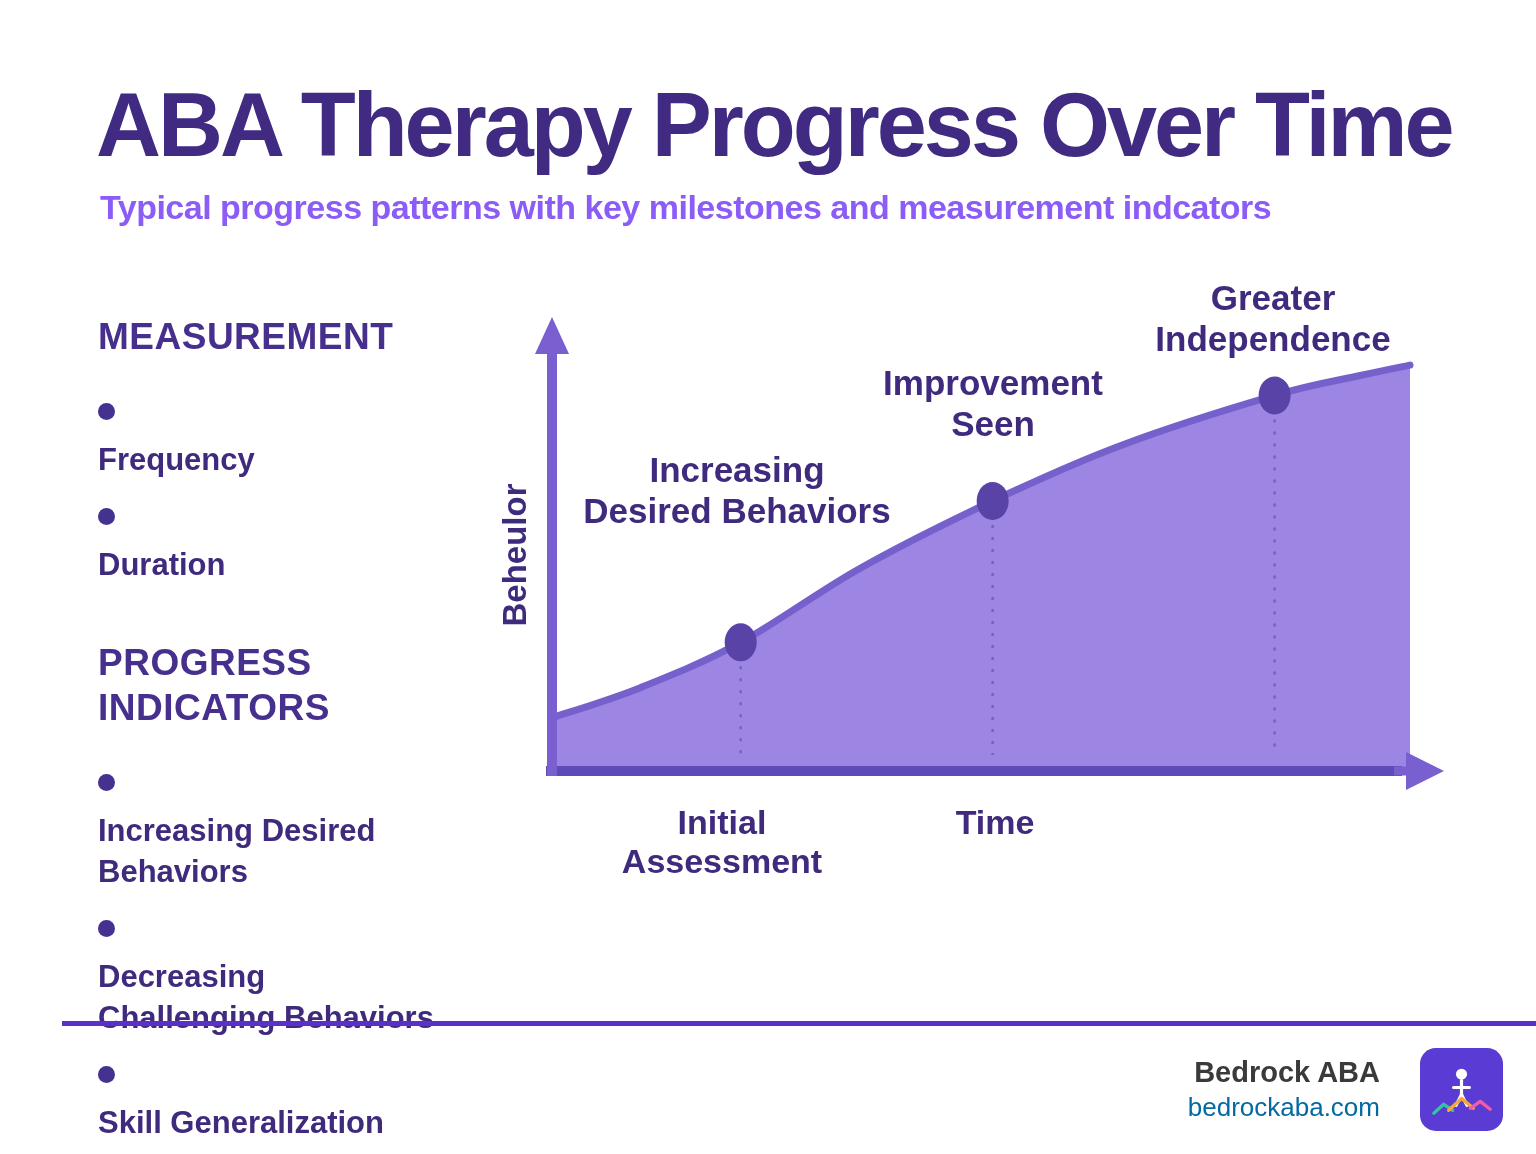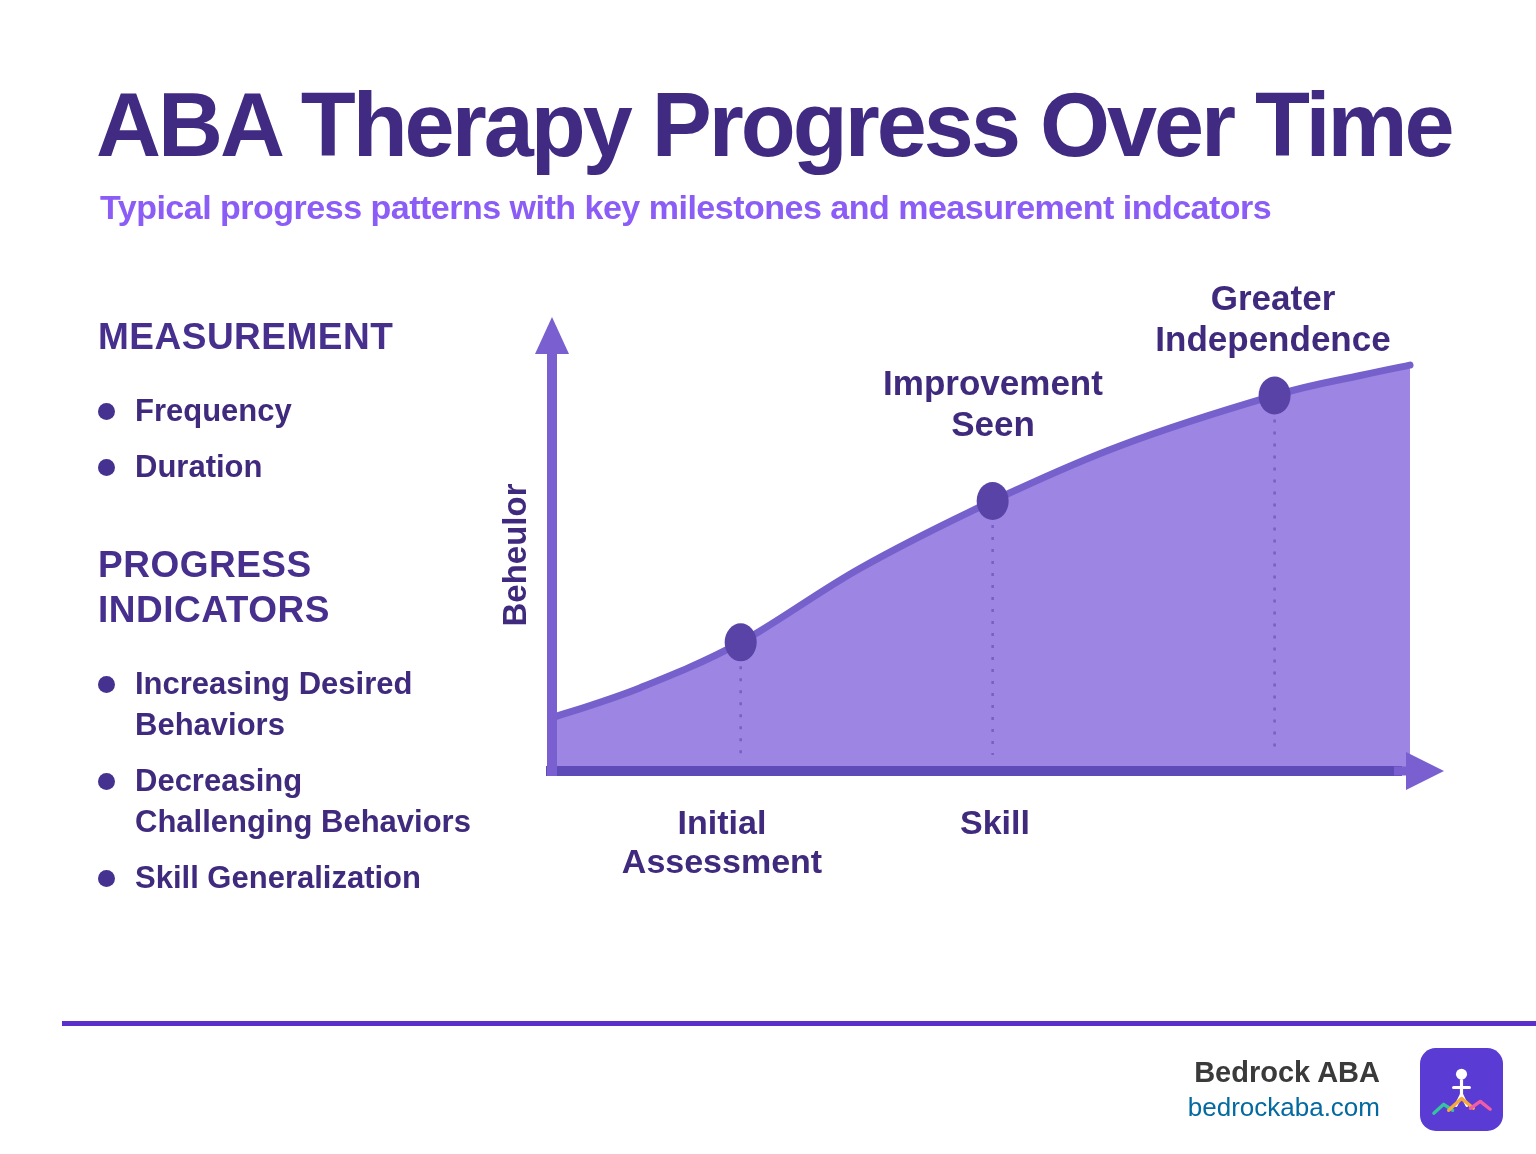--- a/index.html
+++ b/index.html
@@ -18,21 +18,21 @@
     font-size:34px;font-weight:700;letter-spacing:-0.5px;
     color:#8b5cf6;white-space:nowrap;
   }
   
   .side{position:absolute;left:98px;top:314px;width:480px;color:#3f2a7d;}
   .side h2{
     font-size:37px;font-weight:800;letter-spacing:0.5px;color:#472f8e;
     margin:0 0 32px 0;white-space:pre-line;line-height:1.22;
   }
   .side ul{list-style:none;margin:0 0 54px 0;padding:0;}
-  .side li{display:flex;gap:20px;margin-bottom:15px;font-size:31px;font-weight:700;line-height:1.32;}
+  .side li{display:flex;gap:20px;margin-bottom:15px;font-size:31px;font-weight:700;line-height:1.32;flex-direction:column;}
   .bullet{flex:0 0 17px;width:17px;height:17px;border-radius:50%;background:#45318f;margin-top:12px;}
   .li-text{white-space:pre-line;}
   
   #chart-svg{position:absolute;left:0;top:0;}
   .ms{
     position:absolute;color:#3f2a7d;font-weight:700;font-size:35px;
     line-height:1.17;text-align:center;white-space:pre-line;
   }
   #ms0{left:577px;top:450px;width:320px;}
   #ms1{left:833px;top:363px;width:320px;}
@@ -104,28 +104,30 @@
       <line x1="552" y1="776" x2="552" y2="344" stroke="#7a5fd0" stroke-width="10"></line>
       <polygon points="552,317 535,354 569,354" fill="#7a5fd0"></polygon>
       <line x1="740.683" y1="666.348" x2="740.683" y2="755" stroke="rgba(80,60,160,0.5)" stroke-width="2.5" stroke-dasharray="3 9"></line>
       <ellipse cx="740.683" cy="642.348" rx="16" ry="19" fill="#5a43a6"></ellipse>
       <line x1="992.6410000000001" y1="525.012" x2="992.6410000000001" y2="755" stroke="rgba(80,60,160,0.5)" stroke-width="2.5" stroke-dasharray="3 9"></line>
       <ellipse cx="992.6410000000001" cy="501.012" rx="16" ry="19" fill="#5a43a6"></ellipse>
       <line x1="1274.594" y1="419.463" x2="1274.594" y2="755" stroke="rgba(80,60,160,0.5)" stroke-width="2.5" stroke-dasharray="3 9"></line>
       <ellipse cx="1274.594" cy="395.463" rx="16" ry="19" fill="#5a43a6"></ellipse>
     </svg>
 
+  <div class="ms" id="ms0">Increasing
+Desired Behaviors</div>
   <div class="ms" id="ms1">Improvement
 Seen</div>
   <div class="ms" id="ms2">Greater
 Independence</div>
 
   <div class="axlab" id="xlab-start">Initial
 Assessment</div>
-  <div class="axlab" id="xlab-time">Skill</div>
+  <div class="axlab" id="xlab-time">Time</div>
   <div id="ylab">Beheulor</div>
 
   <div class="divider"></div>
 
   <div class="footer">
     <div class="footer-text">
       <div class="brand">Bedrock ABA</div>
       <div class="website">bedrockaba.com</div>
     </div>
     <svg class="logo" viewBox="0 0 84 84">

